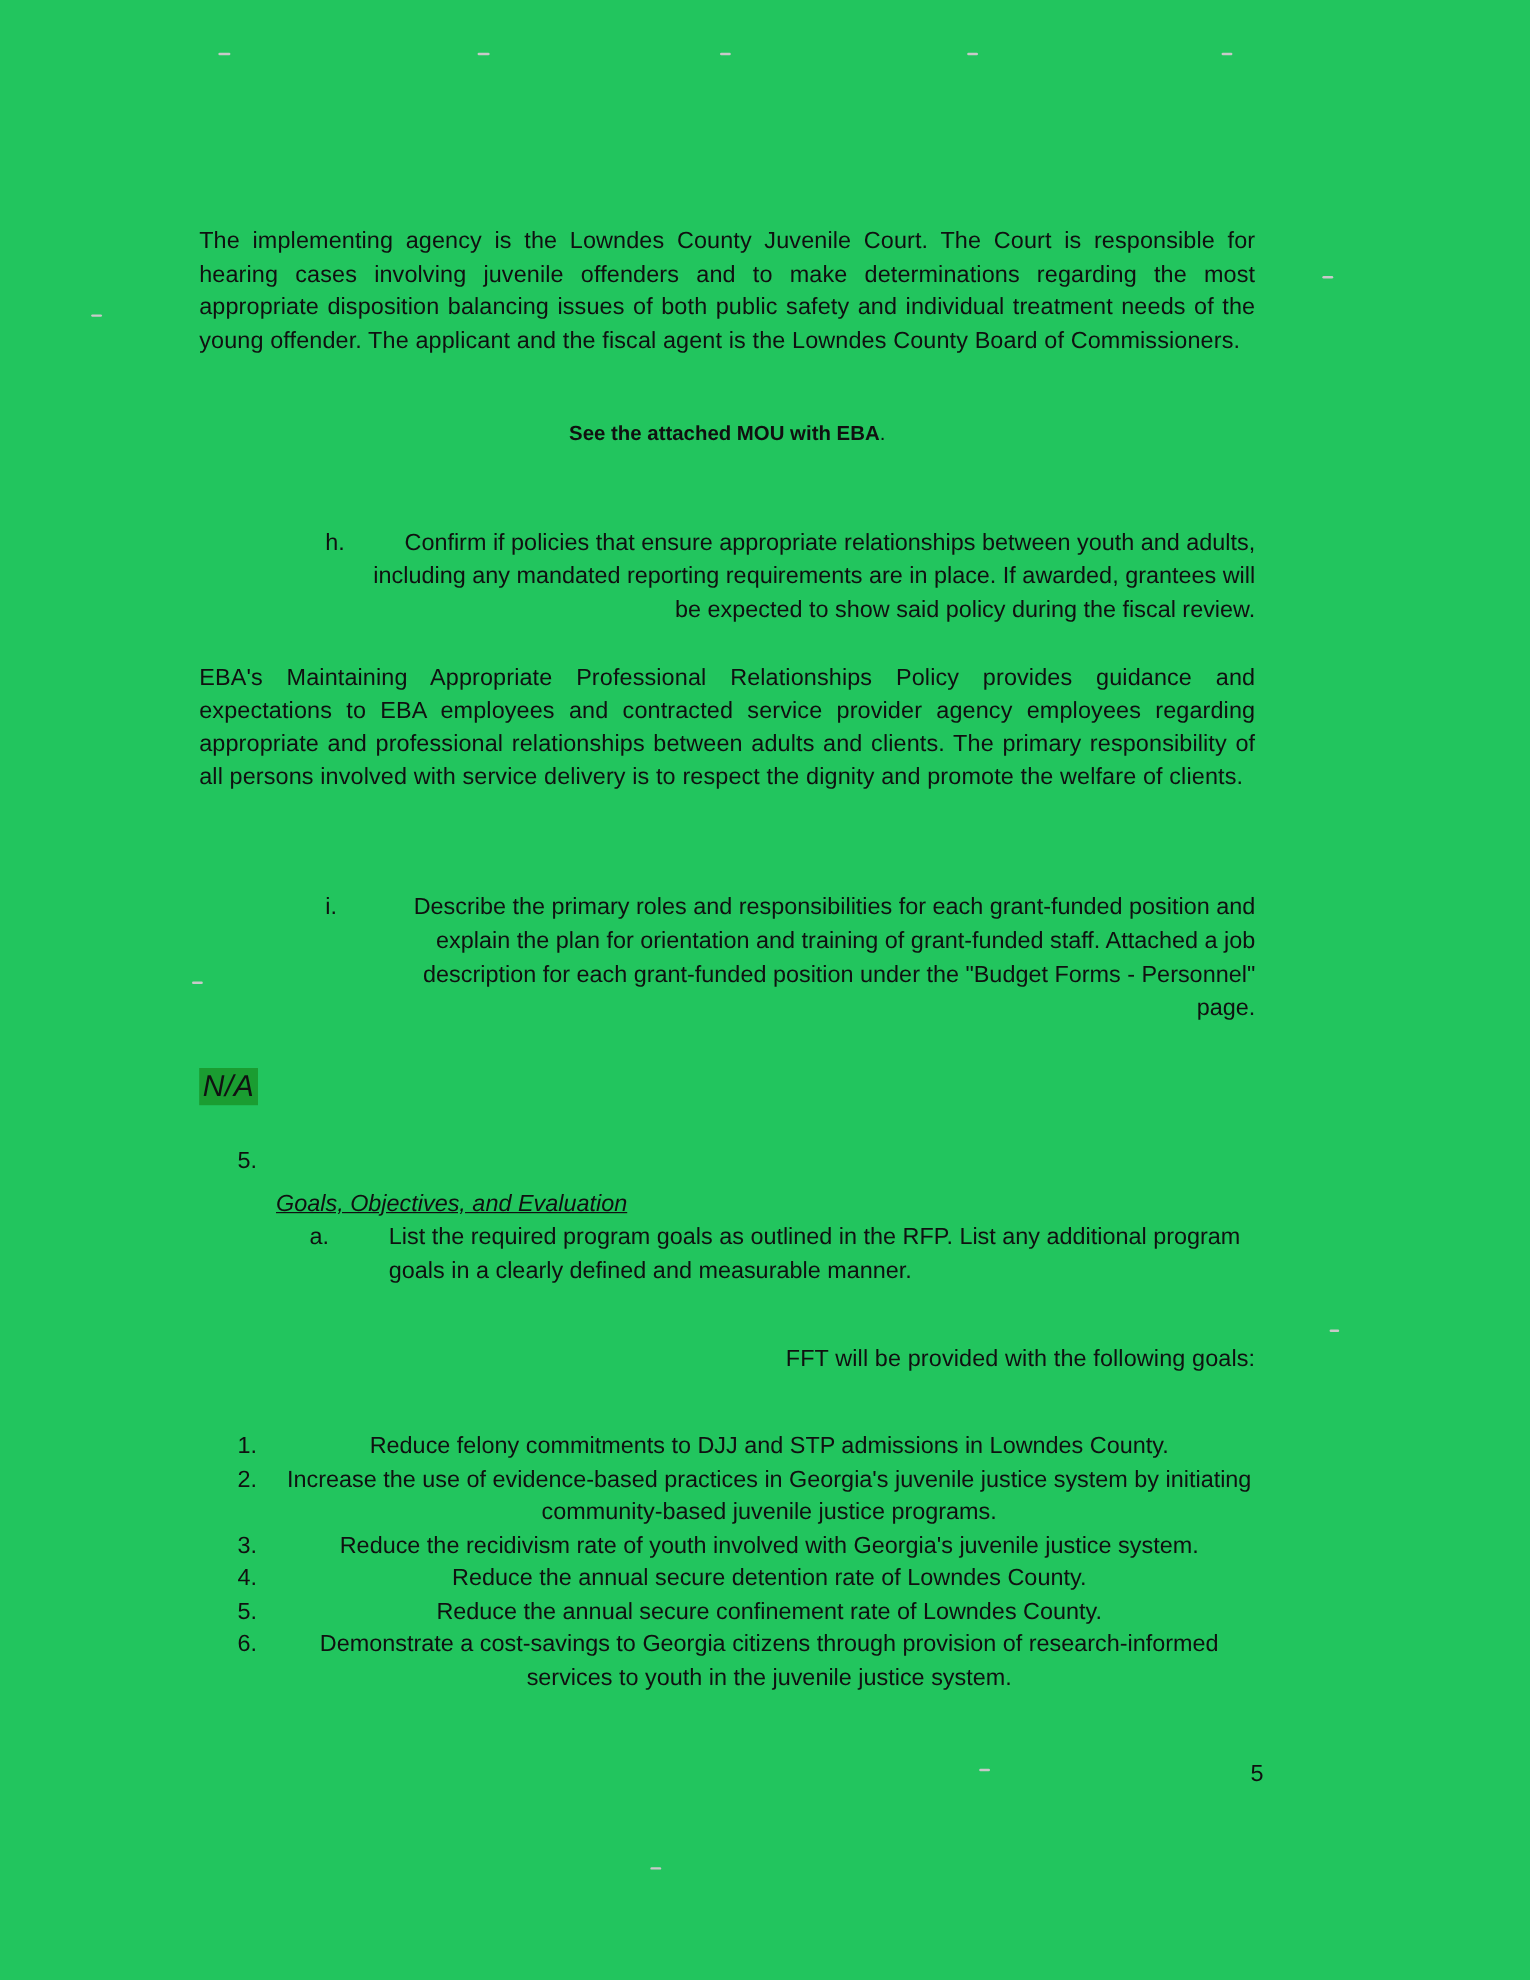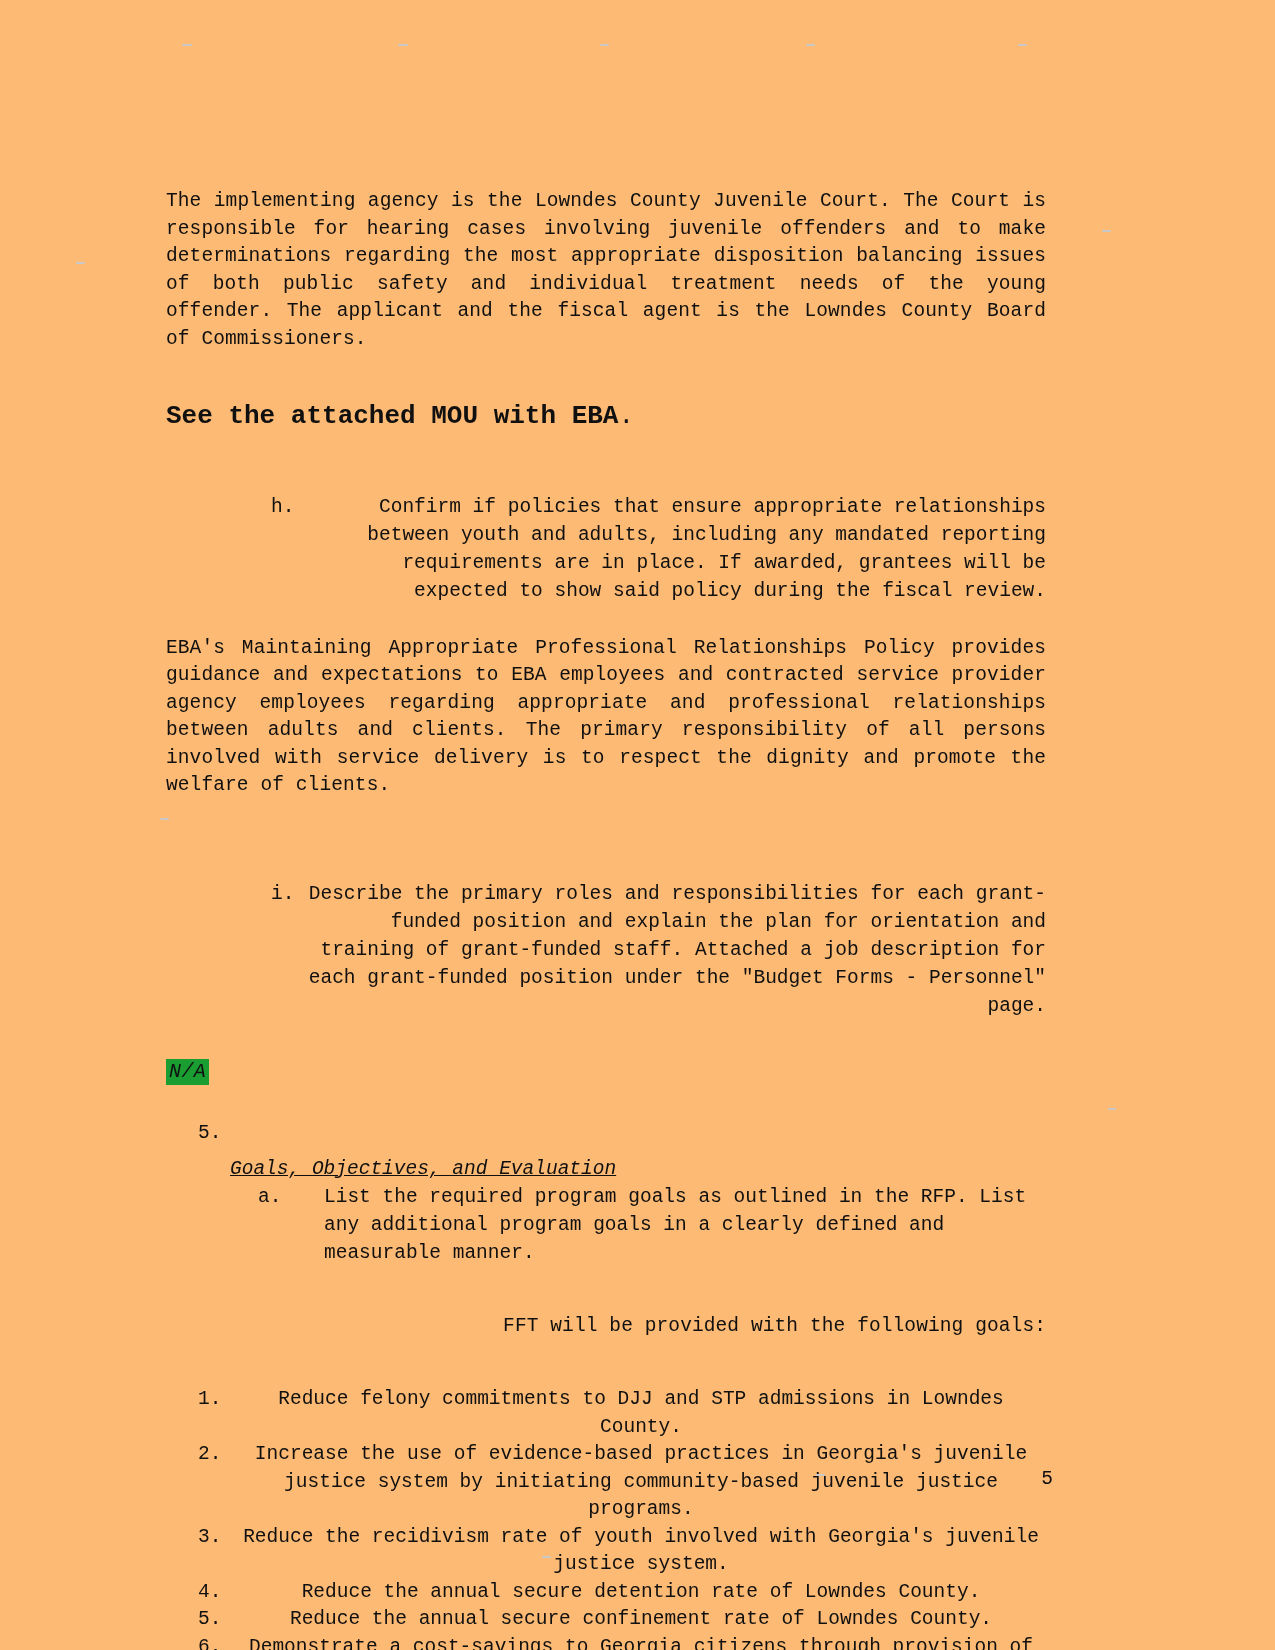--- a/index.html
+++ b/index.html
@@ -5,22 +5,22 @@
   html, body {
     margin: 0;
     padding: 0;
     background: #ffffff;
   }
   .page {
     position: relative;
     width: 1275px;
     height: 1650px;
     margin: 0 auto;
-    background: #fdba74;
-    font-family: Liberation Mono, monospace;
+    background: #22c55e;
+    font-family: Liberation Sans, sans-serif;
     color: #101010;
     overflow: hidden;
   }
   
   .speck {
     position: absolute;
     background: #c9c9c9;
     border-radius: 1px;
   }
   .content {
@@ -37,24 +37,24 @@
     text-justify: inter-word;
     letter-spacing: 0.1px;
   }
   .gap-sm { height: 20px; }
   .gap-md { height: 30px; }
   .gap-lg { height: 46px; }
   .gap-xl { height: 62px; }
 
   p.bold {
     margin: 0;
-    font-size: 26px;
+    font-size: 17px;
     line-height: 27.5px;
     font-weight: bold;
-    text-align: left;
+    text-align: center;
   }
   p.bold .tail { font-weight: normal; }
 
   
   .sub-item {
     display: flex;
     margin-left: 105px;
     width: 775px;
     font-size: 19.5px;
     line-height: 28px;
@@ -65,21 +65,21 @@
     text-align: left;
   }
   .sub-item .text {
     flex: 1 1 auto;
     text-align: right;
   }
 
   
   .na-wrap {
     margin-left: 0px;
-    font-size: 20px;
+    font-size: 25px;
     line-height: 27px;
   }
   .na {
     background: #1a9d31;
     color: #111111;
     font-style: italic;
     padding: 1px 3px 2px 3px;
     letter-spacing: 0.4px;
   }
 

